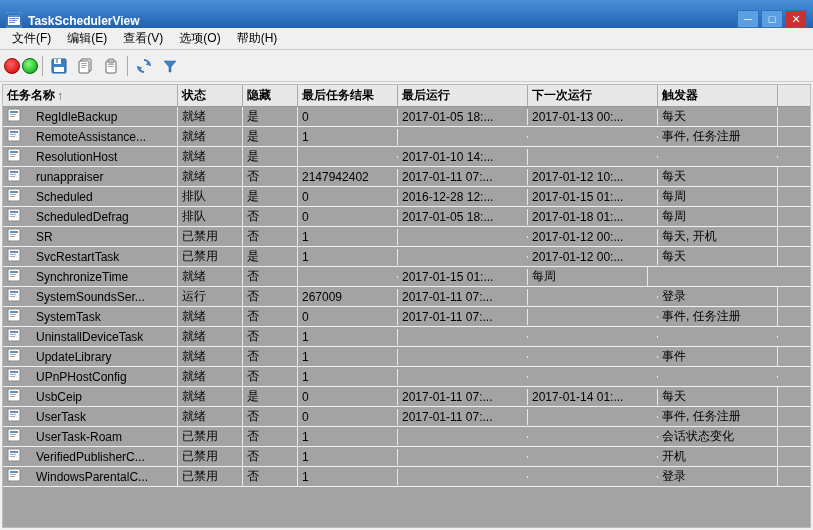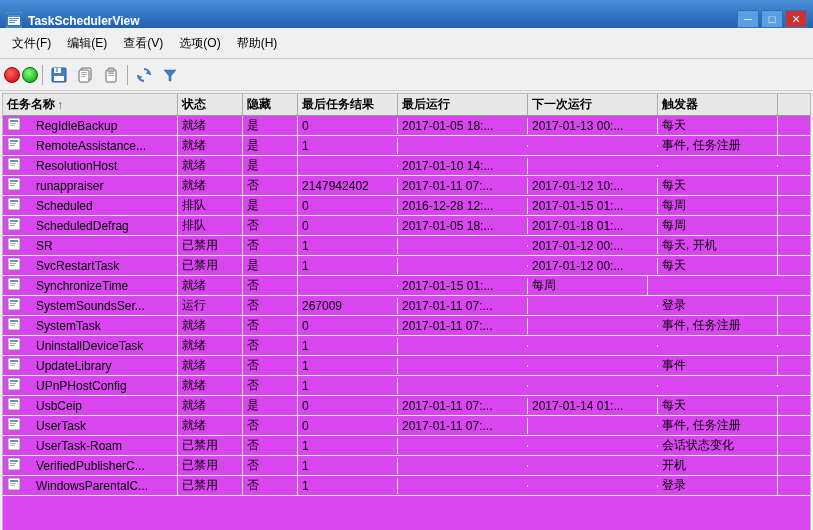--- a/index.html
+++ b/index.html
@@ -52,21 +52,21 @@
       display: flex;
       align-items: center;
       justify-content: center;
     }
     .title-btn.close { background: #cc3030; }
 
     
     .menu-bar {
       background: #f0f0f0;
       border-bottom: 1px solid #ccc;
-      height: 31px;
+      height: 22px;
       display: flex;
       align-items: center;
       padding: 0 4px;
     }
     .menu-item {
       padding: 2px 8px;
       cursor: pointer;
       font-size: 12px;
     }
 
@@ -113,21 +113,21 @@
     
     .main {
       display: flex;
       height: calc(530px - 28px - 22px - 32px);
     }
 
     
     .table-area {
       flex: 1;
       overflow: hidden;
-      background: #d946ef;
+      background: #a3a3a3;
       border: 1px solid #bbb;
       margin: 2px;
       display: flex;
       flex-direction: column;
     }
 
     .table-header {
       display: flex;
       background: #e8e8e8;
       border-bottom: 1px solid #999;

